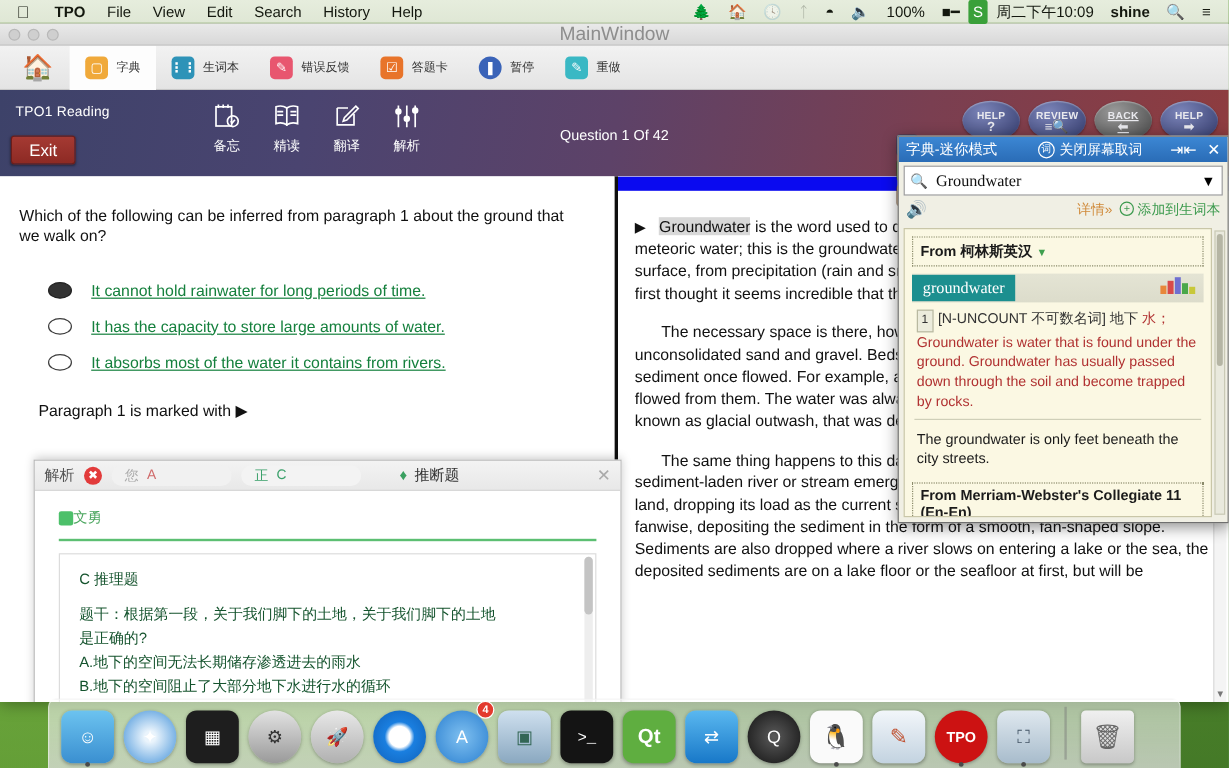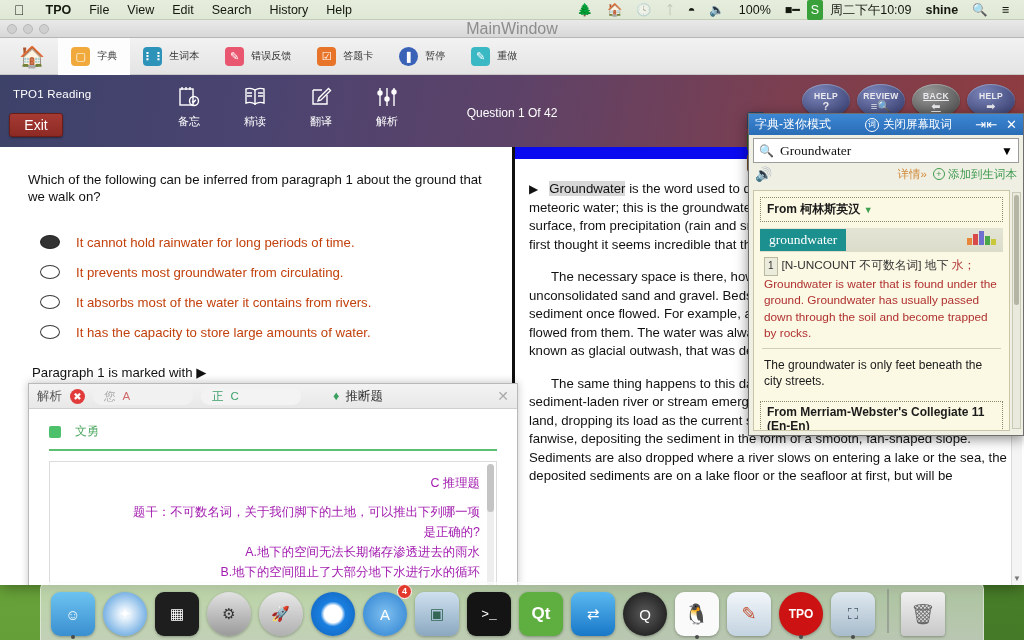--- a/index.html
+++ b/index.html
@@ -71,47 +71,47 @@
     background:linear-gradient(100deg,#3d4269 0%,#4a4470 25%,#5d4268 50%,#7a3f51 75%,#8e3c3f 100%);
   }
   #exambar .tpolabel{ position:absolute; left:13px; top:13px; font-size:11.5px; letter-spacing:.2px;}
   #exitbtn{
     position:absolute; left:9px; top:38px; width:54px; height:24px;
     background:linear-gradient(#a53a33,#8d2a24);
     border:1px solid #6d1d18; border-radius:3px;
     color:#fff; font-size:14px; display:flex;align-items:center;justify-content:center;
     box-shadow:0 1px 2px rgba(0,0,0,.4);
   }
-  #examtools{ position:absolute; left:167px; top:8px; display:flex; gap:22px; }
+  #examtools{ position:absolute; left:167px; top:8px; display:flex; gap:6px; }
   .etool{ width:44px; text-align:center; }
   .etool .eico{ height:28px; display:flex;align-items:center;justify-content:center; }
   .etool .elbl{ font-size:11px; margin-top:3px; }
   #qcount{ position:absolute; left:50%; transform:translateX(-50%); top:31px; font-size:12px; }
   #navbtns{ position:absolute; right:9px; top:9px; display:flex; gap:7px; }
   .navbtn{
     width:48px;height:33px;border-radius:50%/50%;
     display:flex;flex-direction:column;align-items:center;justify-content:center;
     font-size:8.5px;font-weight:bold; color:#e9e9ee; letter-spacing:.3px;
     box-shadow:inset 0 1px 1px rgba(255,255,255,.3), 0 1px 2px rgba(0,0,0,.35);
   }
   .navbtn.blue{ background:radial-gradient(ellipse at 35% 28%,#7b84b8,#444c7e 75%); }
   .navbtn.gray{ background:radial-gradient(ellipse at 35% 28%,#9a9a9a,#5a5a5a 75%);text-decoration:underline; }
   .navbtn .glyph{ font-size:11px; line-height:9px; margin-top:1px; }
   
   #content{ position:relative; height:438px; display:flex; }
   #qpane{ width:512px; background:#fff; position:relative; }
-  #qtext{ padding:24px 22px 0 28px; font-size:13.2px; color:#111; line-height:17px; }
+  #qtext{ padding:24px 22px 0 16px; font-size:13.2px; color:#111; line-height:17px; }
   #choices{ margin-top:22px; padding-left:40px; }
   .choice{ display:flex; align-items:center; gap:16px; height:30px; }
   .radio{
     width:20px;height:14px;border-radius:50%;
     border:1.4px solid #3b3b3b; background:#fff; flex:none;
   }
   .radio.sel{ background:#333; border-color:#222; }
-  .choice .ctext{ font-size:13.2px; color:#c2410c; }
+  .choice .ctext{ font-size:13.2px; color:#15803d;text-decoration:underline; }
   #paramark{ padding:18px 0 0 32px; font-size:13.2px; color:#111; }
   #divider{ width:3px; background:#0f0f0f; }
   #rpane{ flex:1; background:#fff; position:relative; overflow:hidden; }
   #ptitle{ text-align:center; font-weight:bold; font-size:13px; padding:8px 0 4px; color:#000;}
   #ptext{ padding:6px 16px 0 14px; font-size:13.2px; line-height:18.5px; color:#111; text-align:left;}
   #ptext p{ margin-bottom:14px; text-indent:22px; }
   .tri{ font-size:12px; }
   .hl{ background:#d8d8d8; }
   #rscroll{
     position:absolute; right:2px; top:0; width:11px; height:438px; background:#f4f4f4;
@@ -143,28 +143,28 @@
     padding:0 11px; gap:7px; font-size:11.5px; color:#aaa;
   }
   .anfield.w1{ width:100px; }
   .anfield.w2{ width:100px; background:#f3f3f3;}
   .anfield .ans{ color:#d06a6a; }
   .anfield .ok{ color:#3aa06a; }
   .anfield .okc{ color:#3aa06a; }
   #antype{ margin-left:24px; display:flex; align-items:center; gap:6px; font-size:12.5px; color:#333; }
   #anclose{ margin-left:auto; color:#aaa; font-size:14px; }
   #anbody{ padding:14px 20px 0 20px; position:relative; height:197px; }
-  #anauthor{ display:flex; align-items:center; gap:14px; font-size:12px; color:#4ba65f; }
+  #anauthor{ display:flex; align-items:center; gap:0; font-size:12px; color:#4ba65f; }
   .bookico{ width:12px;height:12px;background:#4cc06a;border-radius:2px; display:inline-block;}
   #anrule{ height:2px; background:#5cbf72; margin:9px 0 10px 0; }
   #anbox{
     border:1px solid #dcdcdc; height:135px; position:relative; overflow:hidden;
     background:#fff;
   }
-  #anboxtext{ padding:11px 16px; font-size:12.4px; line-height:20px; color:#a21caf;text-align:right; }
+  #anboxtext{ padding:11px 16px; font-size:12.4px; line-height:20px; color:#14532d; }
   #anboxtext .gap{ height:9px; }
   #anboxscroll{ position:absolute; right:2px; top:2px; width:7px; height:131px; background:#eee; border-radius:4px;}
   #anboxscroll .t{ position:absolute; top:0; left:0; width:7px; height:48px; background:#c4c4c4; border-radius:4px;}
   
   #dict{
     position:absolute; left:748px; top:113px; width:276px; height:323px;
     background:#f0efe4; border:1px solid #6f6f6f; z-index:50;
     box-shadow:0 3px 12px rgba(0,0,0,.45); overflow:hidden;
   }
   #dicthead{
@@ -398,29 +398,25 @@
 
     <div id="qpane">
       <div id="qtext">Which of the following can be inferred from paragraph 1 about the ground that we walk on?</div>
       <div id="choices">
         <div class="choice">
           <span class="radio sel"></span>
           <span class="ctext">It cannot hold rainwater for long periods of time.</span>
         </div>
         <div class="choice">
           <span class="radio"></span>
-          <span class="ctext">It prevents most groundwater from circulating.</span>
+          <span class="ctext">It has the capacity to store large amounts of water.</span>
         </div>
         <div class="choice">
           <span class="radio"></span>
           <span class="ctext">It absorbs most of the water it contains from rivers.</span>
-        </div>
-        <div class="choice">
-          <span class="radio"></span>
-          <span class="ctext">It has the capacity to store large amounts of water.</span>
         </div>
       </div>
       <div id="paramark">Paragraph 1 is marked with ▶</div>
     </div>
 
     <div id="divider"></div>
 
     <div id="rpane">
       <div id="blueband"></div>
       <div id="ptitle">Grou</div>
@@ -460,21 +456,21 @@
     <div id="anbody">
       <div id="anauthor">
         <span class="bookico"></span>
         <span>文勇</span>
       </div>
       <div id="anrule"></div>
       <div id="anbox">
         <div id="anboxtext">
           <div>C 推理题</div>
           <div class="gap"></div>
-          <div>题干：不可数名词，关于我们脚下的土地，可以推出下列哪一项</div>
+          <div>题干：根据第一段，关于我们脚下的土地，关于我们脚下的土地</div>
           <div>是正确的?</div>
           <div>A.地下的空间无法长期储存渗透进去的雨水</div>
           <div>B.地下的空间阻止了大部分地下水进行水的循环</div>
         </div>
         <div id="anboxscroll">
           <div class="t"></div>
         </div>
       </div>
     </div>
   </div>

